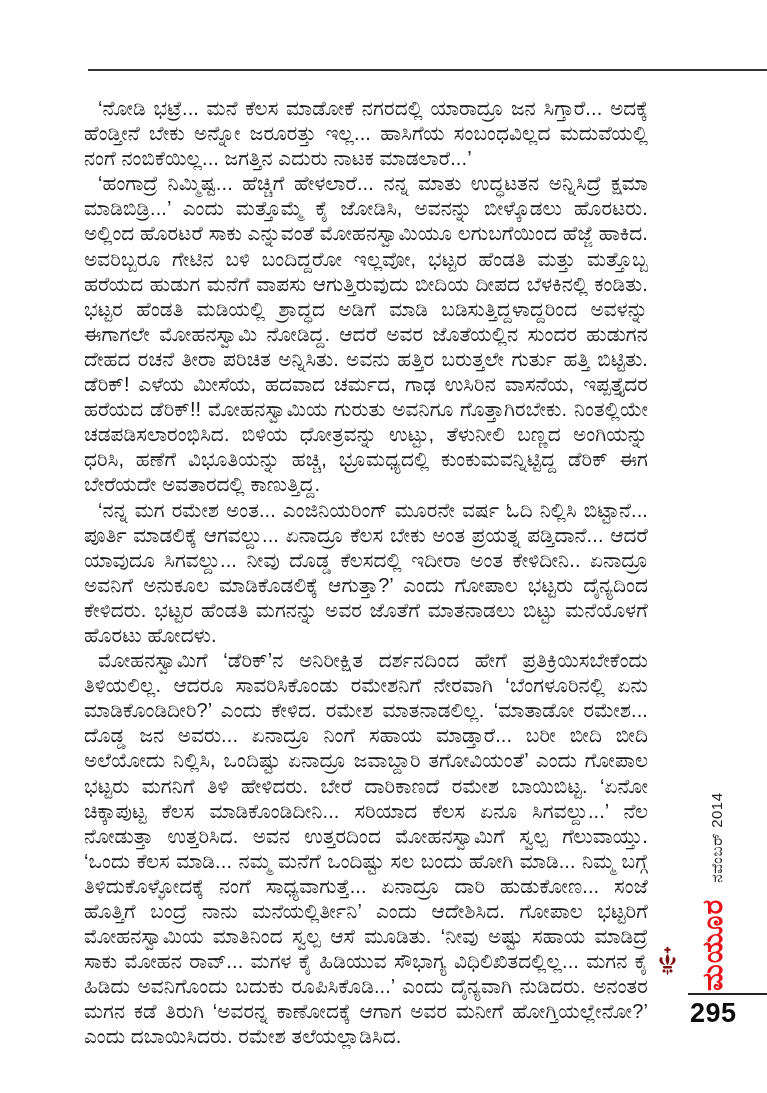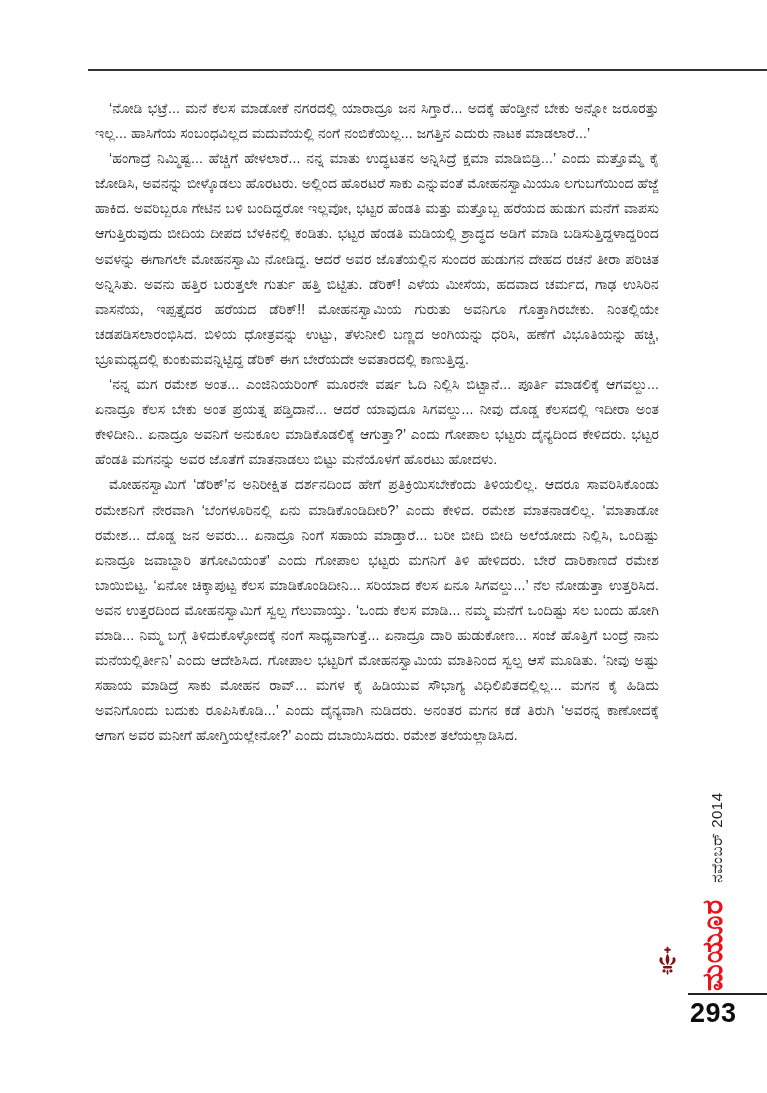--- a/index.html
+++ b/index.html
@@ -8,22 +8,22 @@
     width:767px;height:1093px;
     background:#ffffff;
     overflow:hidden;
     font-family:"Liberation Sans","DejaVu Sans",sans-serif;
   }
   .top-rule{
     position:absolute;left:88px;top:69px;width:679px;height:2px;
     background:#333333;
   }
   .article{
-    position:absolute;left:95px;top:96px;width:564px;
-    font-size:14px;line-height:25.1px;color:#1b1b1b;
+    position:absolute;left:84px;top:96px;width:564px;
+    font-size:20px;line-height:25.1px;color:#1b1b1b;
     text-align:justify;
     letter-spacing:.1px;
   }
   .article p{margin:0;text-indent:14px;}
   .spine{
     position:absolute;left:697px;top:991px;
     transform:rotate(-90deg);transform-origin:0 0;
     white-space:nowrap;
     display:flex;align-items:baseline;
   }
@@ -74,15 +74,15 @@
       <circle cx="15.6" cy="25.8" r="1.7"></circle>
     </g>
   </svg>
 
   <div class="spine">
     <span class="mag">ಮಯೂರ</span>
     <span class="issue">ನವೆಂಬರ್ 2014</span>
   </div>
 
   <div class="foot-rule"></div>
-  <div class="page-number">293</div>
+  <div class="page-number">295</div>
 
 </div>
 
 </body></html>

